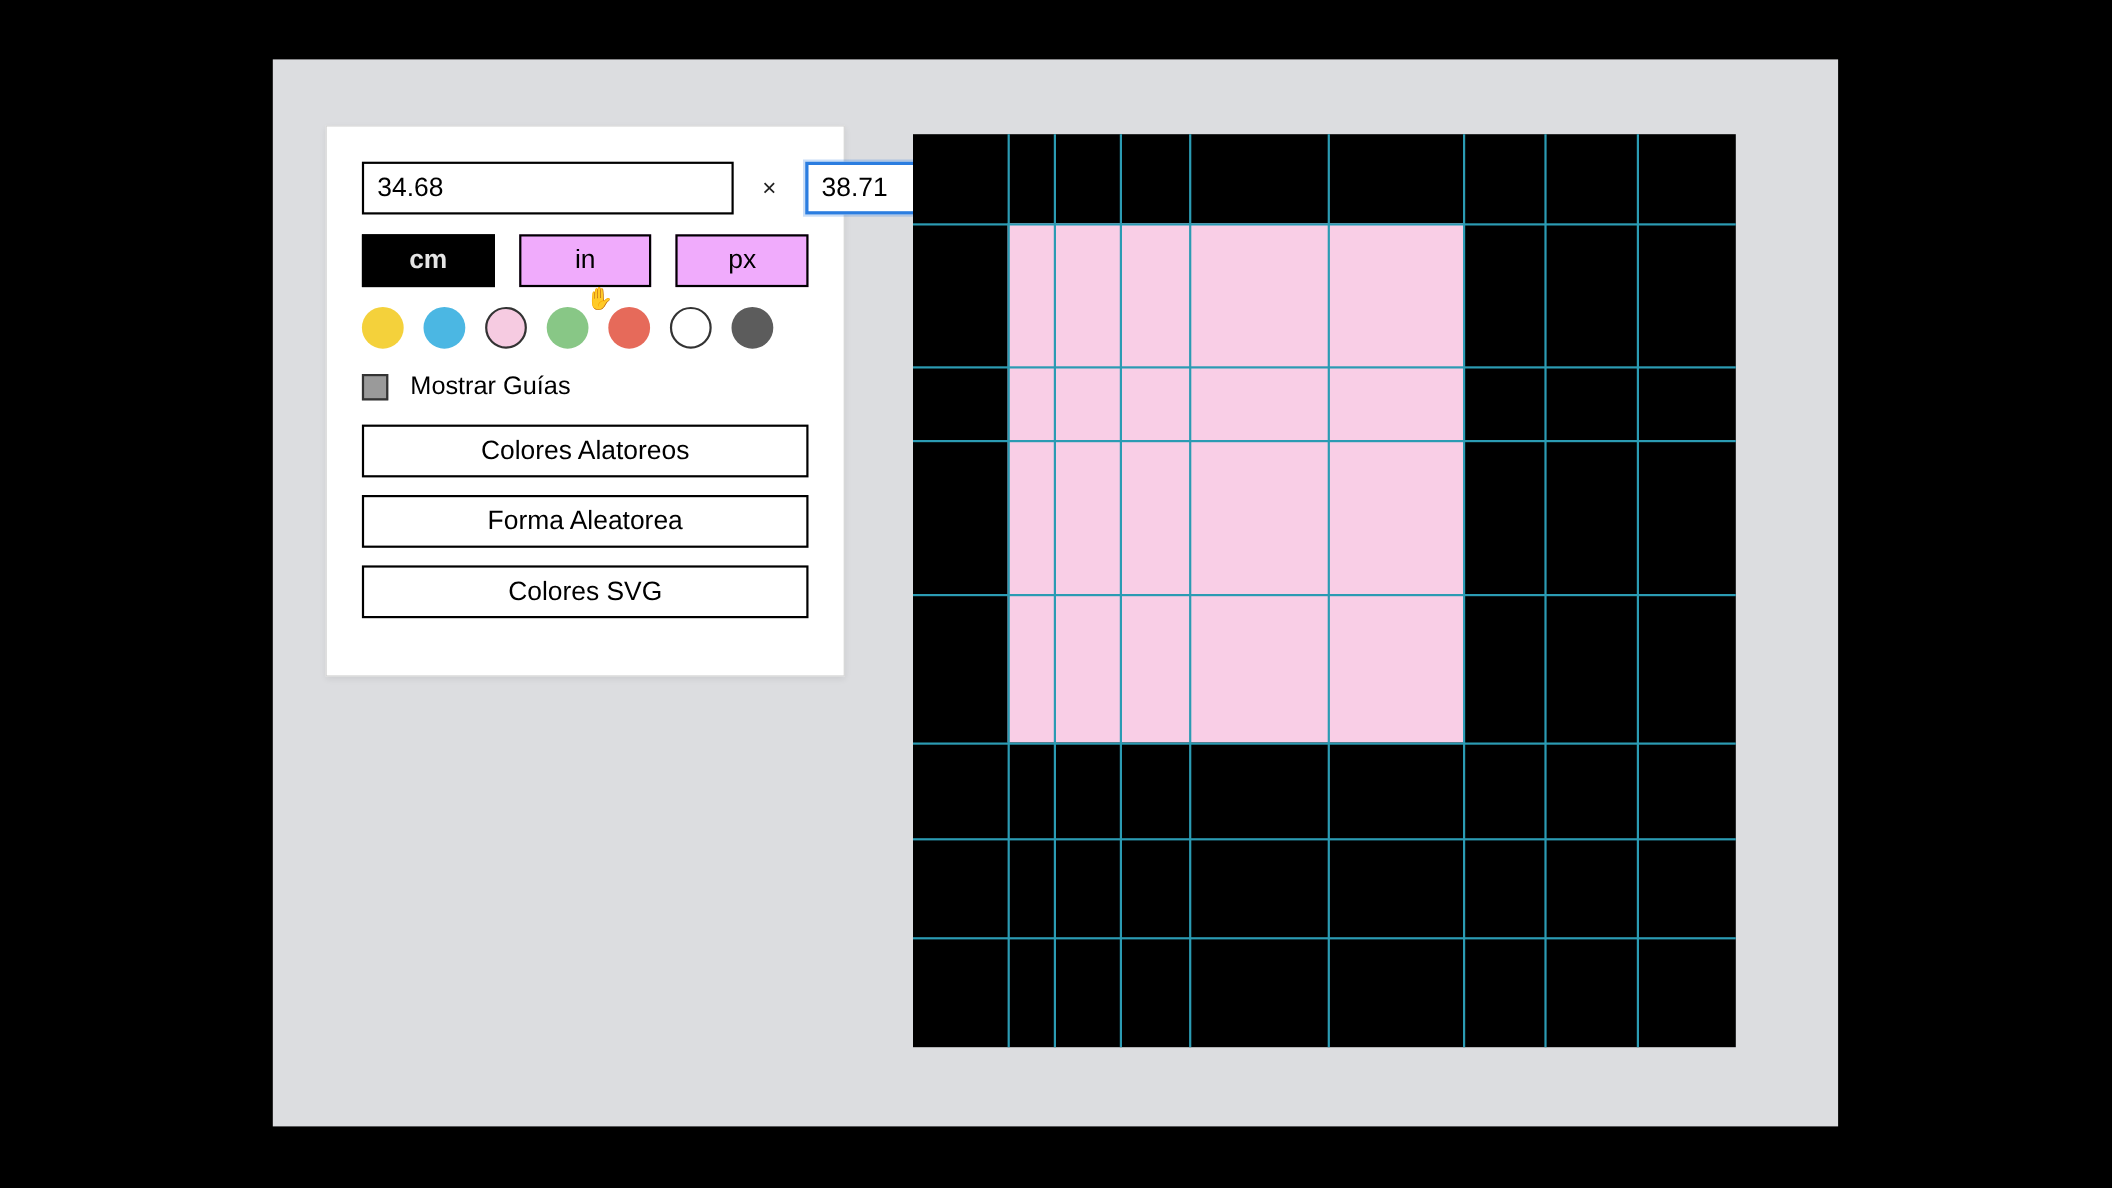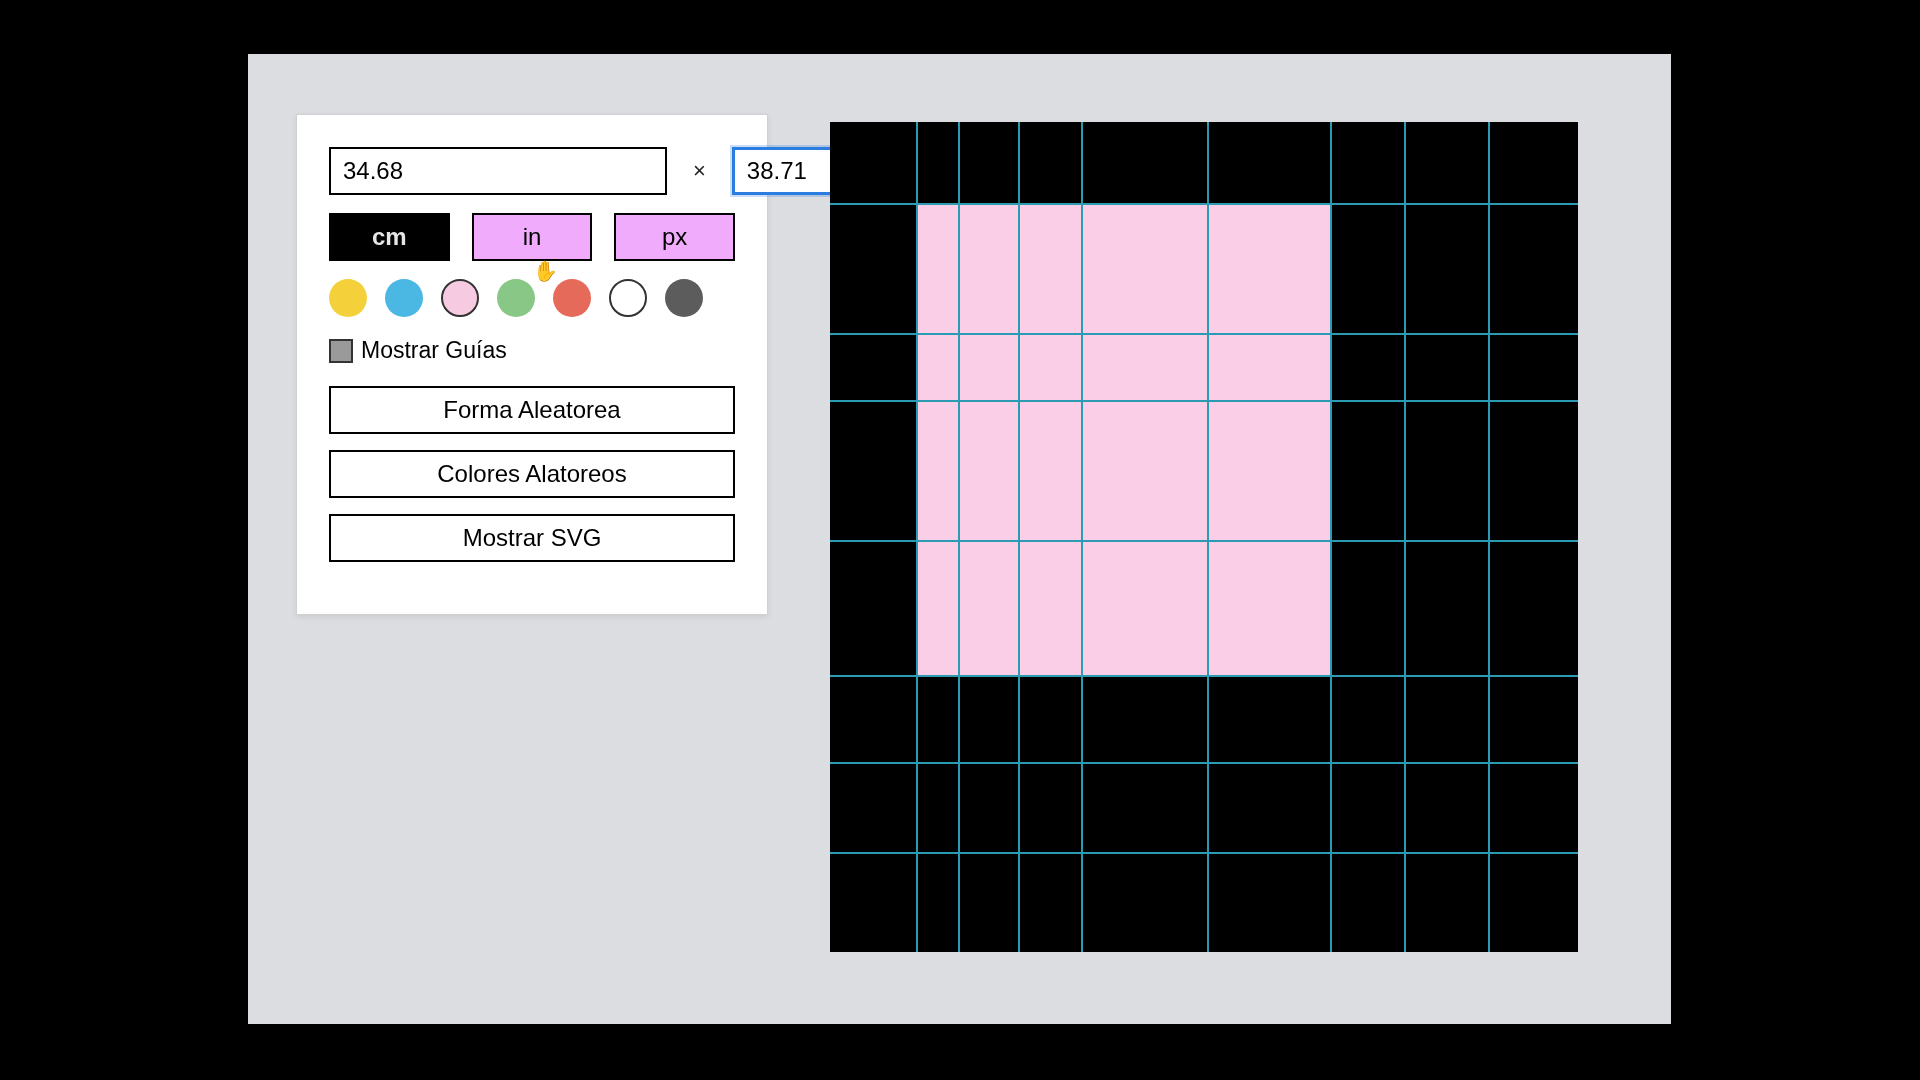--- a/index.html
+++ b/index.html
@@ -82,22 +82,22 @@
     }
     .sw-yellow { background: #f4d13b; }
     .sw-cyan   { background: #4bb7e3; }
     .sw-pink   { background: #f6cbe1; border: 2px solid #333; }
     .sw-green  { background: #88c786; }
     .sw-coral  { background: #e66a5a; }
     .sw-white  { background: #fff; border: 2px solid #333; }
     .sw-gray   { background: #5c5c5c; }
     .guides-row {
       display: flex;
-      align-items: center;
-      gap: 8px;
+      align-items: flex-end;
+      gap: 20px;
       font-size: 23px;
       margin-bottom: 22px;
     }
     .guides-check {
       width: 24px;
       height: 24px;
       border: 2px solid #333;
       background: #9a9a9a;
     }
     .action-btn {
@@ -185,23 +185,23 @@
       <div class="color-swatch sw-coral"></div>
       <div class="color-swatch sw-white"></div>
       <div class="color-swatch sw-gray"></div>
     </div>
 
     <div class="guides-row">
       <div class="guides-check"></div>
       <span>Mostrar Guías</span>
     </div>
 
+    <button class="action-btn">Colores Alatoreos</button>
     <button class="action-btn">Forma Aleatorea</button>
-    <button class="action-btn">Colores Alatoreos</button>
-    <button class="action-btn">Mostrar SVG</button>
+    <button class="action-btn">Colores SVG</button>
 
     <div class="cursor">✋</div>
   </div>
 
   <div class="canvas" id="canvas">
     <div class="pink-shape"></div>
   <div class="guide-v" style="left: 11.5%;"></div>
       <div class="guide-v" style="left: 17.1%;"></div>
       <div class="guide-v" style="left: 25.1%;"></div>
       <div class="guide-v" style="left: 33.5%;"></div>

